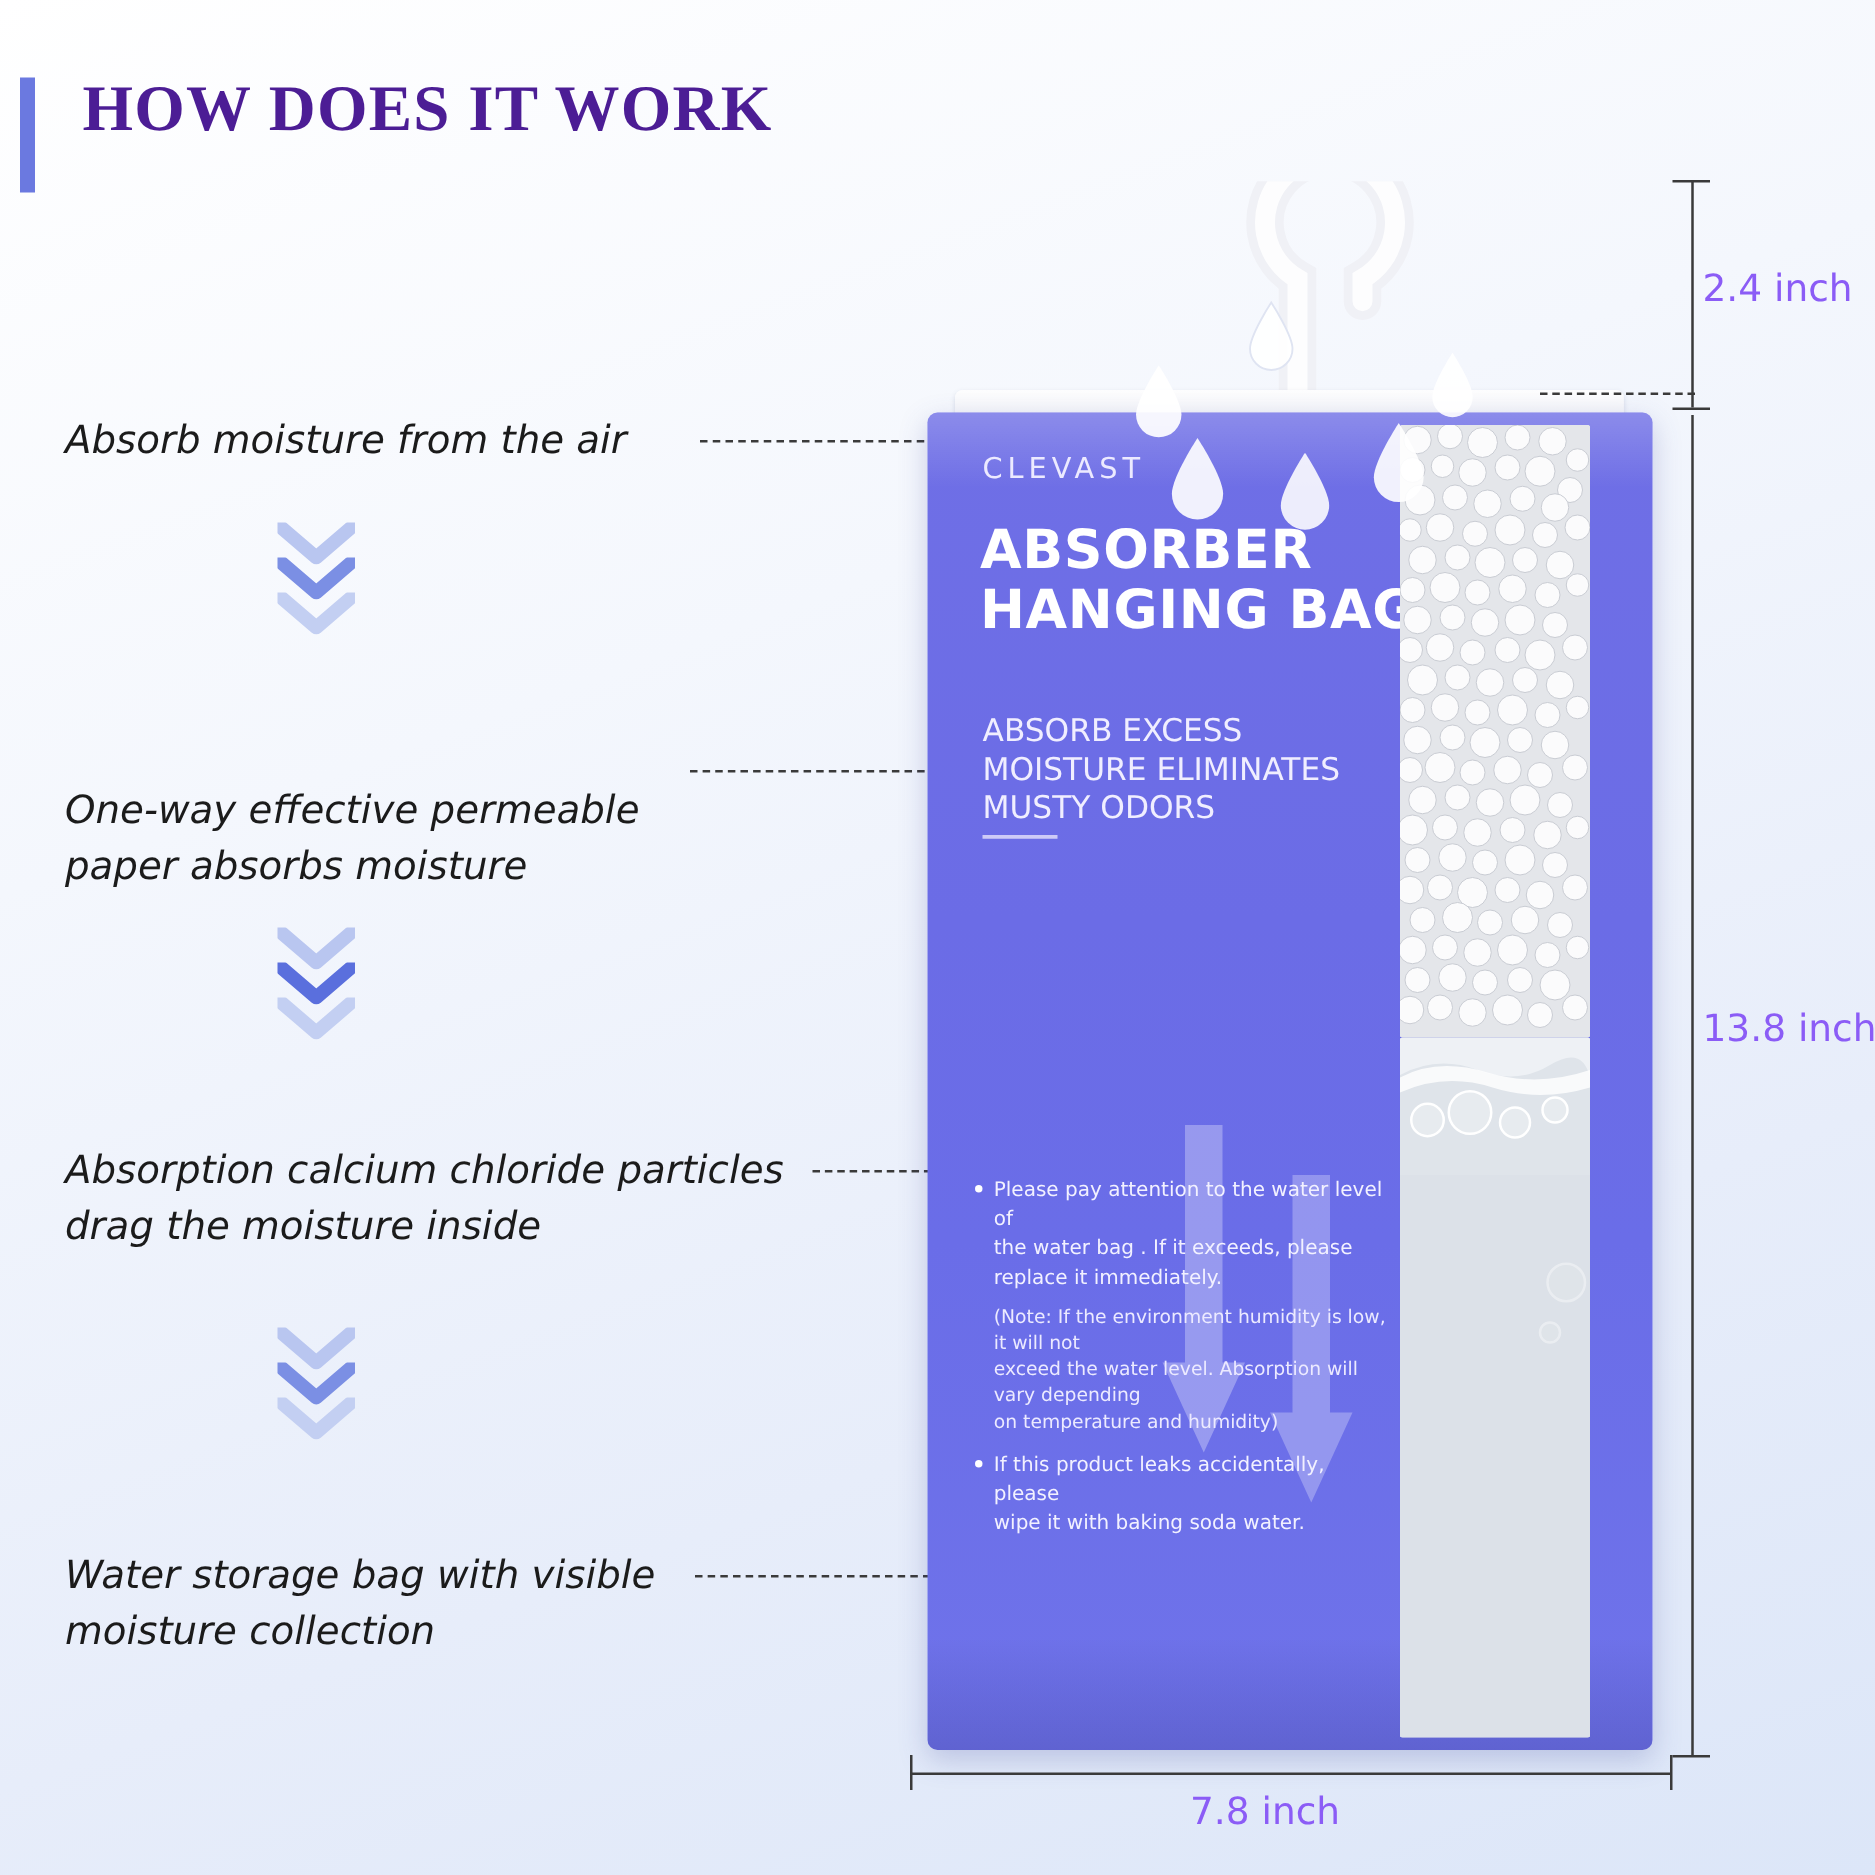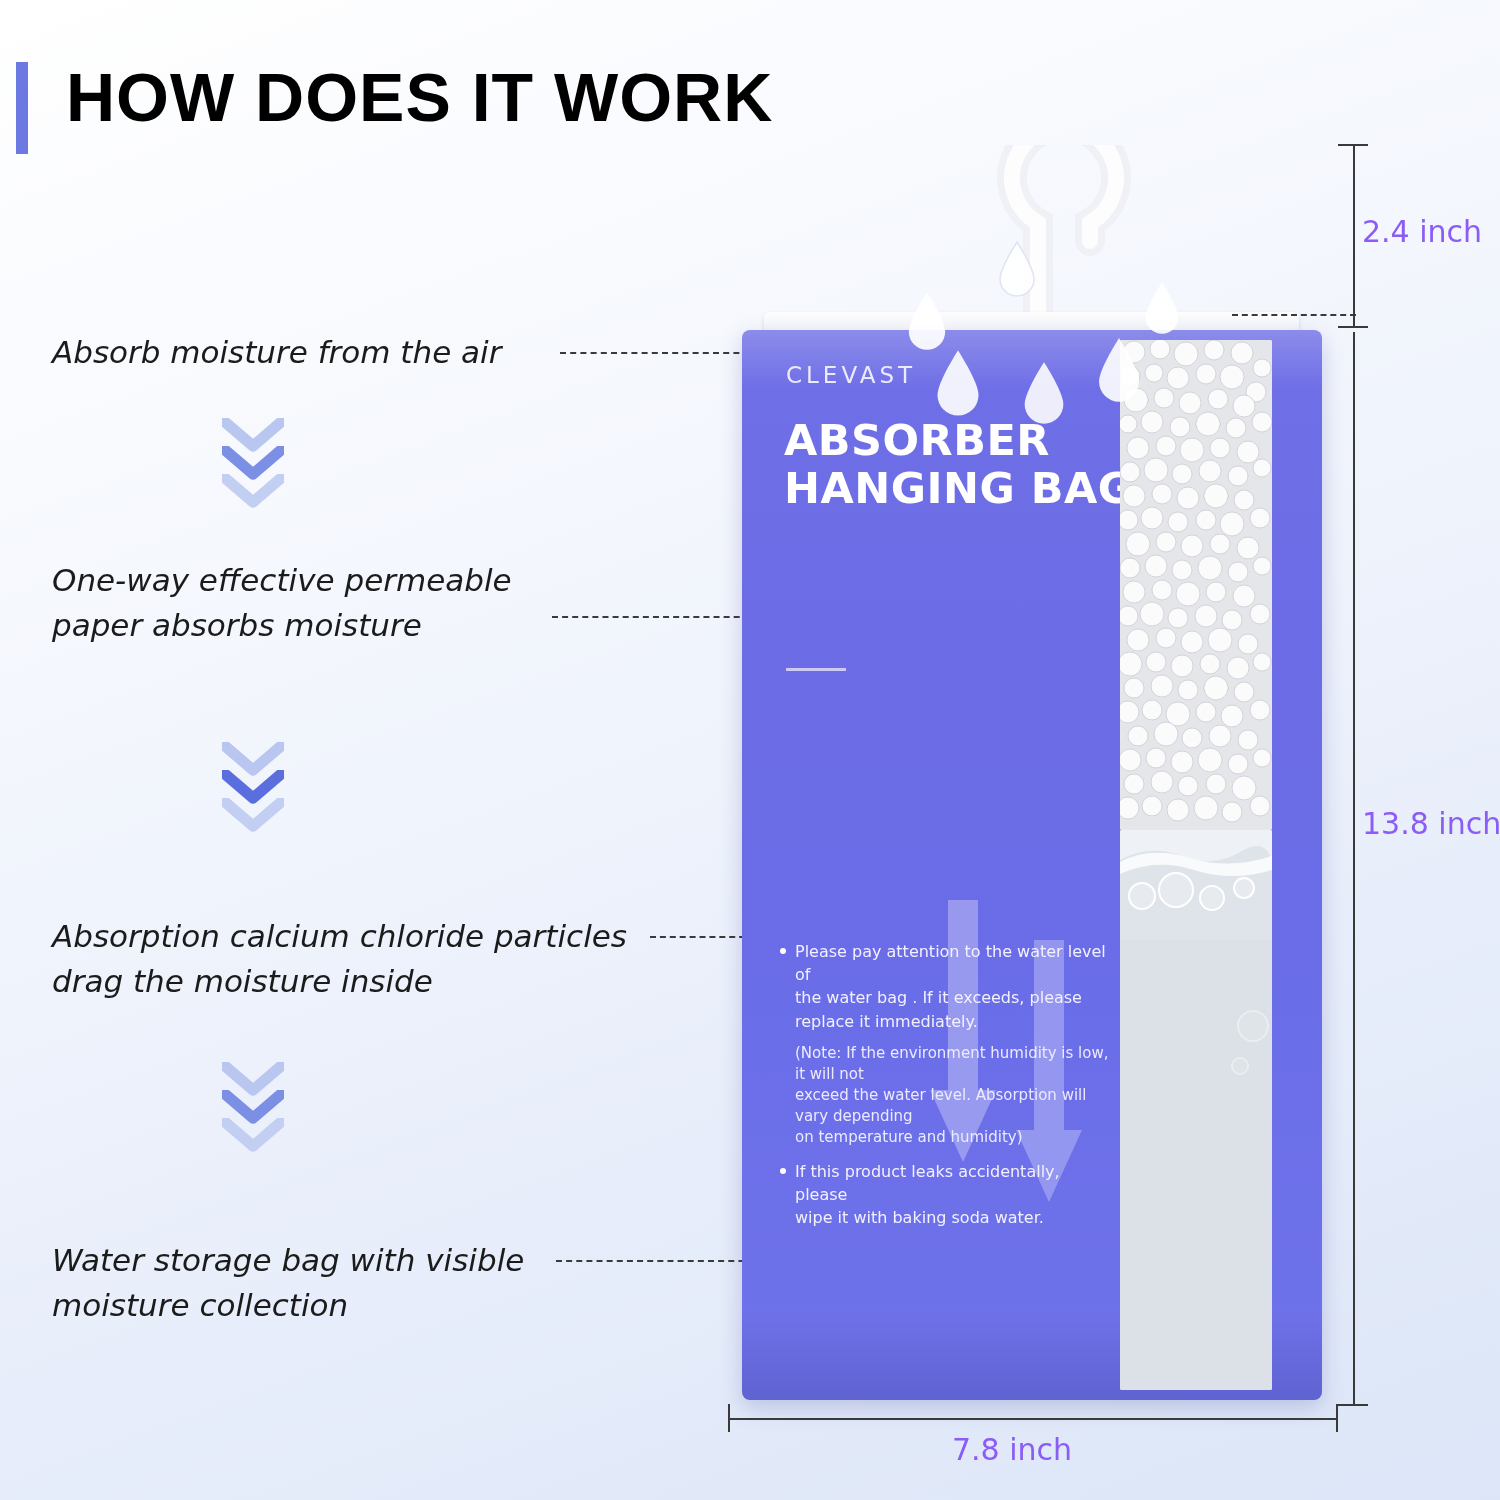--- a/index.html
+++ b/index.html
@@ -21,40 +21,40 @@
     left: 16px;
     top: 62px;
     width: 12px;
     height: 92px;
     background: #6b79e0;
   }
   .title {
     position: absolute;
     left: 66px;
     top: 58px;
-    font-size: 68px;
+    font-size: 52px;
     font-weight: bold;
     letter-spacing: 1px;
-    color: #000000;
-    font-family: Liberation Sans, sans-serif;
+    color: #4c1d95;
+    font-family: Liberation Serif, serif;
     white-space: nowrap;
   }
 
   
   .annot {
     position: absolute;
     font-size: 31px;
     color: #1b1b1b;
     line-height: 1.45;
     font-family: "DejaVu Sans", sans-serif;
     width: 640px;
     font-style: italic;
   }
   .a1 { left: 52px; top: 330px; }
-  .a2 { left: 52px; top: 558px; }
+  .a2 { left: 52px; top: 626px; }
   .a3 { left: 52px; top: 914px; }
   .a4 { left: 52px; top: 1238px; }
 
   
   .leader {
     position: absolute;
     height: 0;
     border-top: 2px dashed #3a3a3a;
   }
   .l1 { left: 560px; top: 352px; width: 210px; }
@@ -362,20 +362,25 @@
     </svg>
     <svg class="bigarrow" style="left:376px; top:575px; width:70px; height:250px;" viewBox="0 0 70 270">
       <path d="M20 0 L50 0 L50 190 L68 190 L35 262 L2 190 L20 190 Z" fill="#ffffff" opacity="0.45"></path>
     </svg>
   </div>
 
   <div class="brand">CLEVAST</div>
   <div class="headline">
     <div>ABSORBER</div>
     <div>HANGING BAG</div>
+  </div>
+  <div class="subline">
+    <div>ABSORB EXCESS</div>
+    <div>MOISTURE ELIMINATES</div>
+    <div>MUSTY ODORS</div>
   </div>
   <div class="sub-rule"></div>
 
   <div class="window">
     <svg width="152" height="490" viewBox="0 0 152 490">
       <rect width="152" height="490" fill="#e4e6ea"></rect>
       <g fill="#fbfbfc" stroke="#c9ccd3" stroke-width="0.8">
         <circle cx="14" cy="12" r="11"></circle>
           <circle cx="40" cy="9" r="10"></circle>
           <circle cx="66" cy="14" r="12"></circle>

